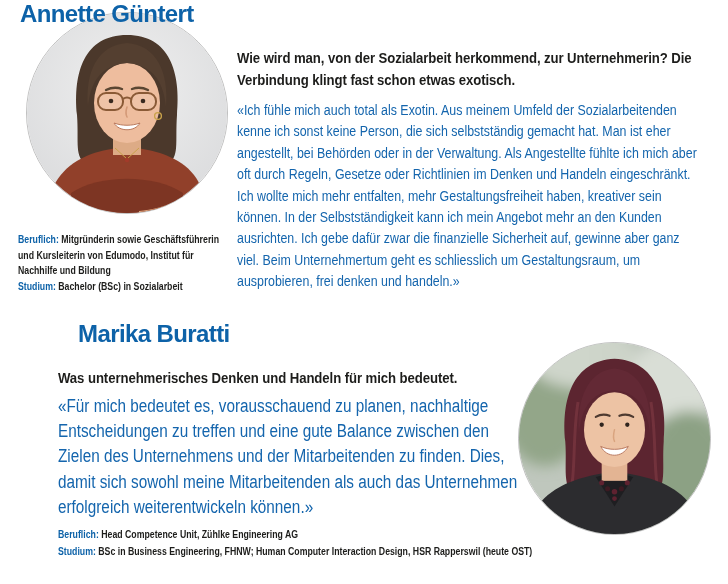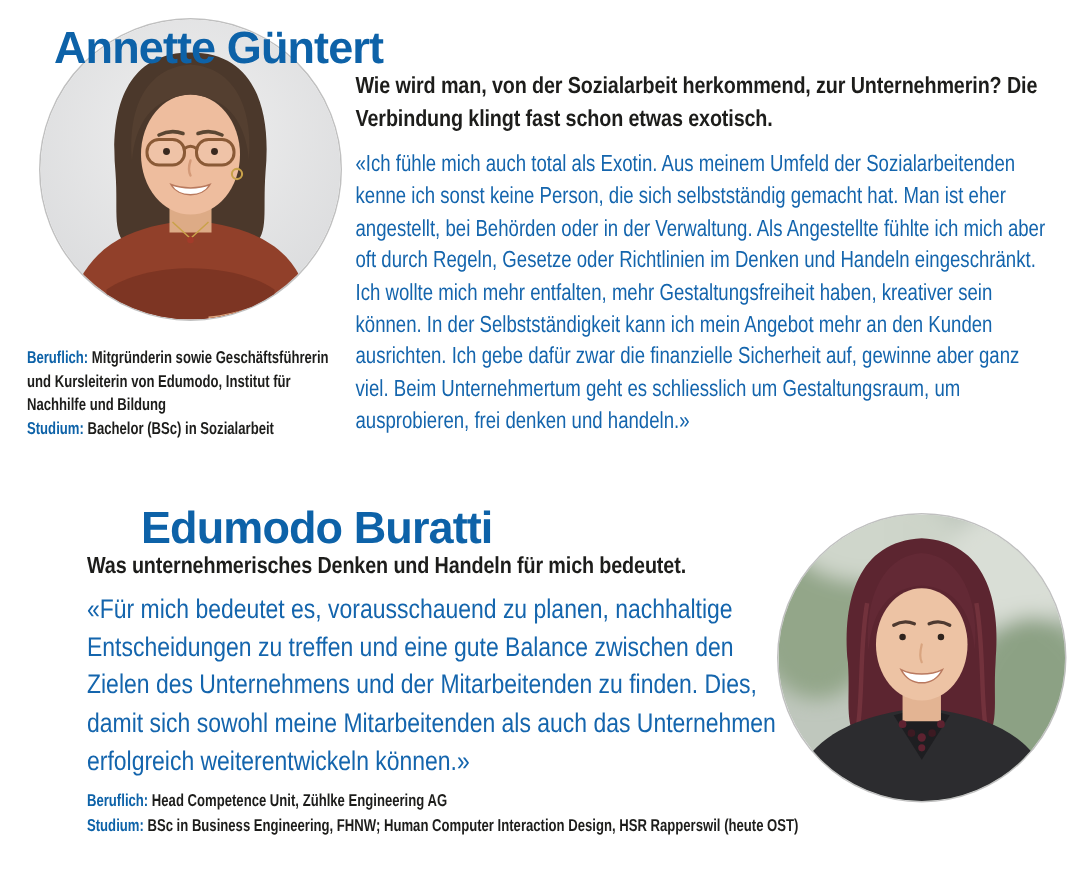--- a/index.html
+++ b/index.html
@@ -19,22 +19,22 @@
     position:absolute;
     border-radius:50%;
     overflow:hidden;
     border:1px solid rgba(75,75,75,.35);
     box-sizing:border-box;
   }
   .circle-photo svg{display:block;width:100%;height:100%;}
 
   .profile-name{
     position:absolute;
-    margin:16px;
-    font-size:30px;
+    margin:0;
+    font-size:24px;
     font-weight:bold;
     color:var(--accent);
     letter-spacing:-0.6px;
     white-space:nowrap;
     padding-left:20px;
   }
   .lead-question{
     position:absolute;
     margin:0;
     font-weight:bold;
@@ -142,21 +142,21 @@
     <p class="pull-quote a-quote">«Ich fühle mich auch total als Exotin. Aus meinem Umfeld der Sozialarbeitenden kenne ich sonst keine Person, die sich selbstständig gemacht hat. Man ist eher angestellt, bei Behörden oder in der Verwaltung. Als Angestellte fühlte ich mich aber oft durch Regeln, Gesetze oder Richtlinien im Denken und Handeln eingeschränkt. Ich wollte mich mehr entfalten, mehr Gestaltungsfreiheit haben, kreativer sein können. In der Selbstständigkeit kann ich mein Angebot mehr an den Kunden ausrichten. Ich gebe dafür zwar die finanzielle Sicherheit auf, gewinne aber ganz viel. Beim Unternehmertum geht es schliesslich um Gestaltungsraum, um ausprobieren, frei denken und handeln.»</p>
 
     <div class="info-block a-info">
       <p><span class="info-label">Beruflich:</span> <span>Mitgründerin sowie Geschäftsführerin und Kursleiterin von Edumodo, Institut für Nachhilfe und Bildung</span></p>
       <p><span class="info-label">Studium:</span> <span>Bachelor (BSc) in Sozialarbeit</span></p>
     </div>
   </section>
 
   <section>
 
-    <h1 class="profile-name m-name">Edumodo Buratti</h1>
+    <h1 class="profile-name m-name">Marika Buratti</h1>
     <p class="lead-question m-question">Was unternehmerisches Denken und Handeln für mich bedeutet.</p>
     <p class="pull-quote m-quote">«Für mich bedeutet es, vorausschauend zu planen, nachhaltige Entscheidungen zu treffen und eine gute Balance zwischen den Zielen des Unternehmens und der Mitarbeitenden zu finden. Dies, damit sich sowohl meine Mitarbeitenden als auch das Unternehmen erfolgreich weiterentwickeln können.»</p>
 
     <div class="info-block m-info">
       <p><span class="info-label">Beruflich:</span> <span>Head Competence Unit, Zühlke Engineering AG</span></p>
       <p><span class="info-label">Studium:</span> <span>BSc in Business Engineering, FHNW; Human Computer Interaction Design, HSR Rapperswil (heute OST)</span></p>
     </div>
 
     <div class="circle-photo m-photo">
       <svg viewBox="0 0 194 194">

